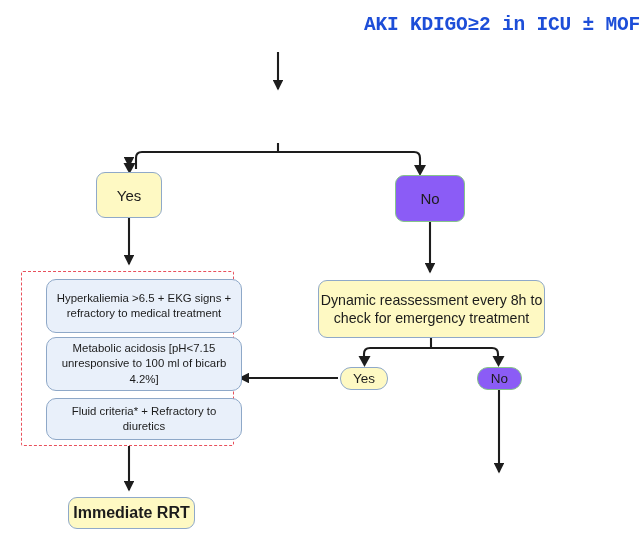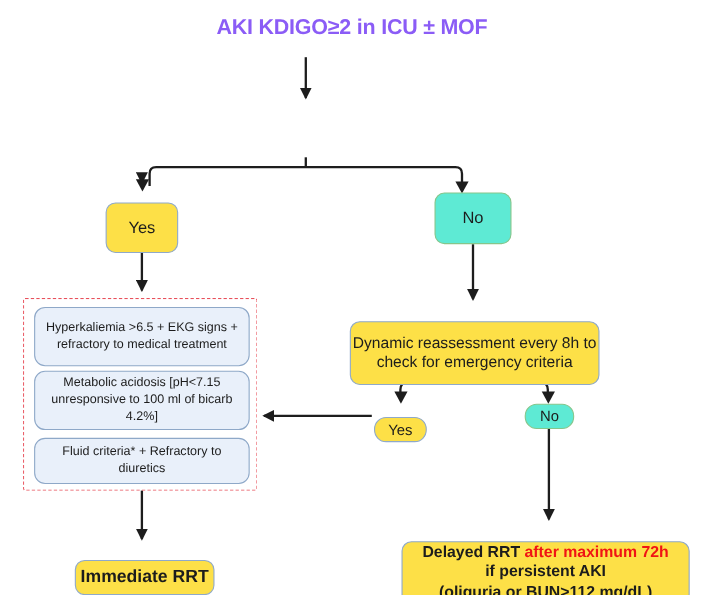--- a/index.html
+++ b/index.html
@@ -16,59 +16,60 @@
     width: 640px;
     height: 541px;
     background: #ffffff;
     overflow: hidden;
   }
   .abs { position: absolute; box-sizing: border-box; }
 
   
   .heading {
     font-weight: bold;
-    color: #8b5cf6;
-    text-align: center;
+    color: #1d4ed8;
+    text-align: right;
     line-height: 1.18;
     letter-spacing: -0.2px;
+    font-family: Liberation Mono, monospace;
   }
   #title-main {
     left: 0; top: 14px; width: 640px;
     font-size: 19.5px;
   }
   #title-sub {
     left: 70px; top: 96px; width: 500px;
     font-size: 19.5px;
   }
 
   
   .node {
     border-radius: 9px;
     display: flex;
     align-items: center;
     justify-content: center;
     text-align: center;
     color: #1c1c1c;
   }
   .node-blue {
-    background: #fde047;
+    background: #fef9c3;
     border: 1.4px solid #8fa9c9;
-    margin-top: 12px;
   }
   .node-green {
-    background: #5eead4;
+    background: #8b5cf6;
     border: 1.4px solid #86c58a;
   }
   .node-criteria {
     background: #e9f0fa;
     border: 1.3px solid #8ea8c8;
     border-radius: 10px;
     font-size: 11.4px;
     line-height: 1.32;
     padding: 3px 6px;
+    margin-left: 15px;
   }
 
   
   #node-yes-upper {
     left: 96px; top: 172px; width: 66px; height: 46px;
     font-size: 15px;
   }
   #node-no-upper {
     left: 395px; top: 175px; width: 70px; height: 47px;
     font-size: 15px;
@@ -186,35 +187,28 @@
     <span>Hyperkaliemia &gt;6.5 + EKG signs + refractory to medical treatment</span>
   </div>
   <div class="abs node node-criteria" id="crit-1">
     <span>Metabolic acidosis [pH&lt;7.15 unresponsive to 100 ml of bicarb 4.2%]</span>
   </div>
   <div class="abs node node-criteria" id="crit-2">
     <span>Fluid criteria* + Refractory to diuretics</span>
   </div>
 
   <div class="abs node node-blue" id="node-reassess">
-    <span>Dynamic reassessment every 8h to check for emergency criteria</span>
+    <span>Dynamic reassessment every 8h to check for emergency treatment</span>
   </div>
 
   <div class="abs pill node-blue" id="node-yes-lower">
     <span>Yes</span>
   </div>
   <div class="abs pill node-green" id="node-no-lower">
     <span>No</span>
   </div>
 
   <div class="abs node node-blue" id="node-immediate">
     <span>Immediate RRT</span>
   </div>
 
-  <div class="abs node node-blue" id="node-delayed">
-    <span>
-      <span>Delayed RRT </span><span class="hl-red">after maximum 72h</span><br>
-      <span>if persistent AKI</span><br>
-      <span>(oliguria or BUN&gt;112 mg/dL)</span>
-    </span>
-  </div>
 
 </div>
 
 </body></html>

